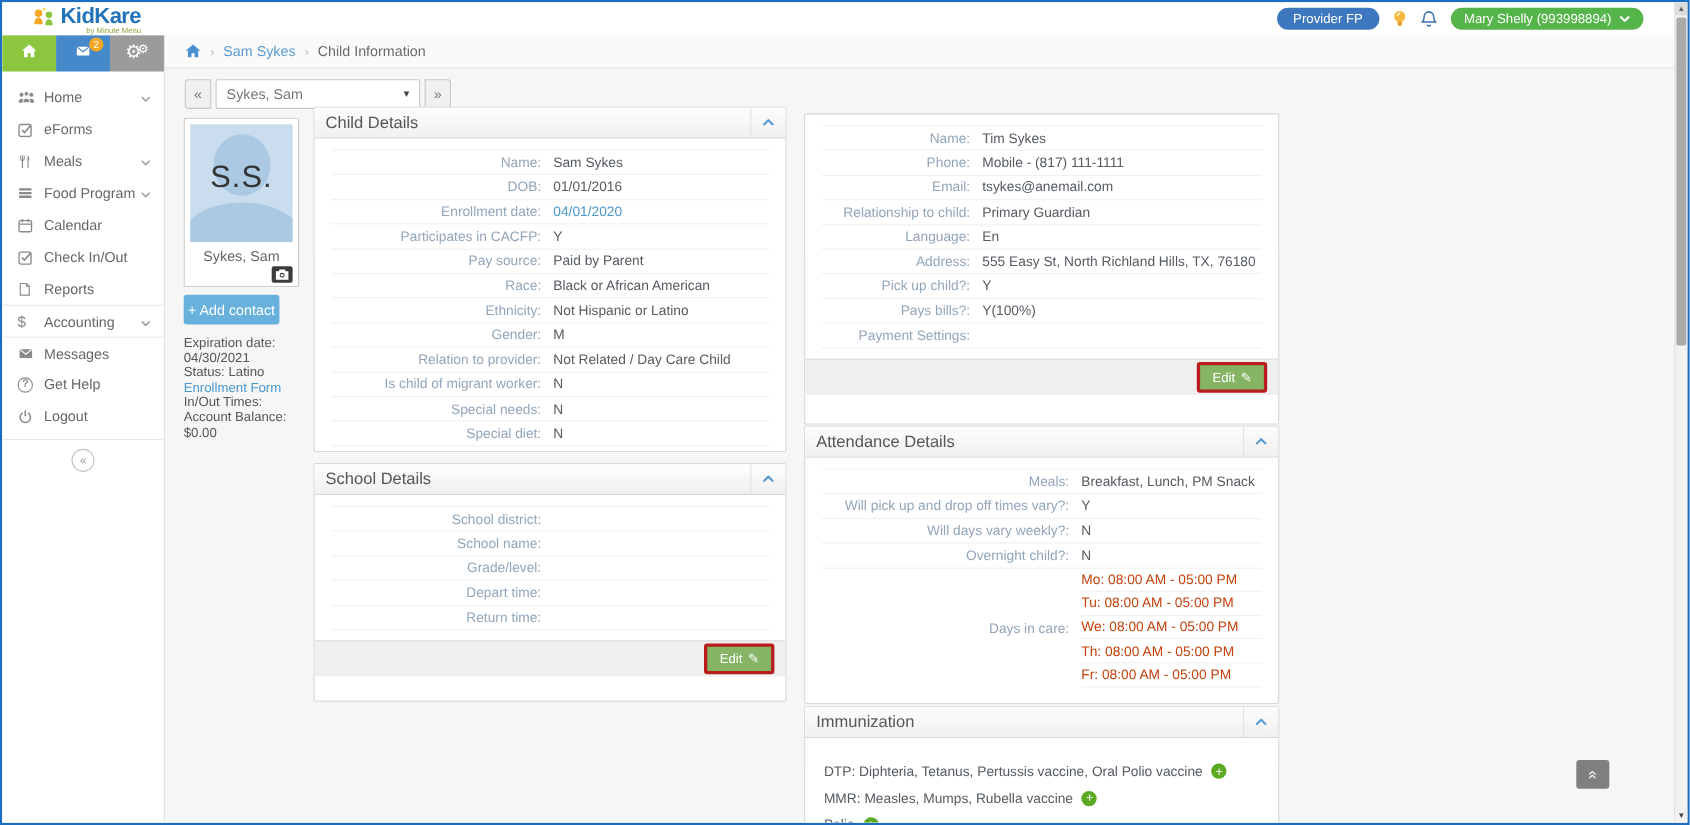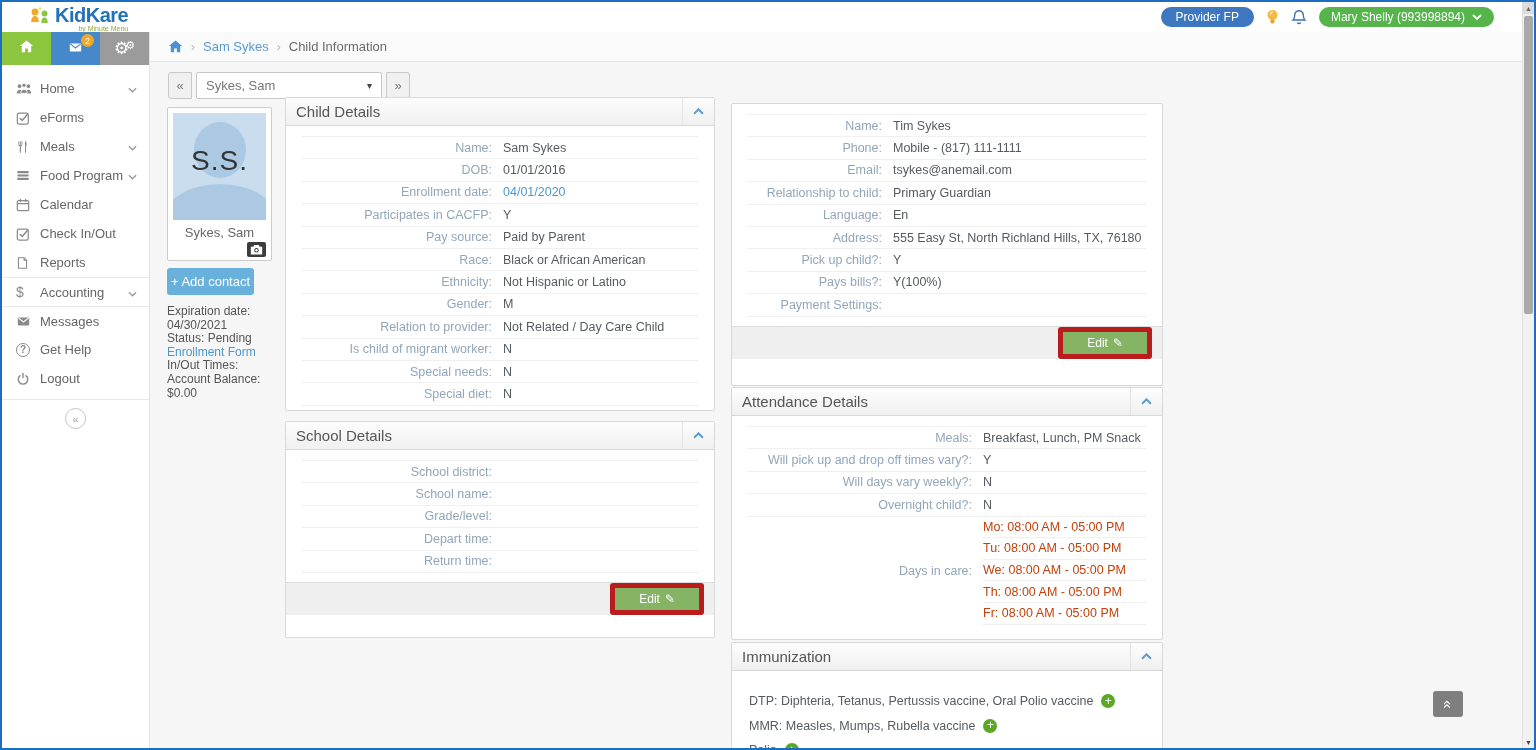--- a/index.html
+++ b/index.html
@@ -67,21 +67,21 @@
   .ptitle { flex:1; padding-left:10px; font-size:15px; color:#555; }
   .pcollapse { width:32px; height:100%; border-left:1px solid #e2e2e2; display:flex; align-items:center; justify-content:center; color:#5b9bd3; cursor:pointer; }
   .pbody { padding:0 15px; }
   .rows { margin-top:10px; border-top:1px solid #f0f0f0; }
   .drow { display:flex; height:22.4px; align-items:center; border-bottom:1px solid #f0f0f0; font-size:12.5px; }
   .dlabel { text-align:right; color:#92a6ba; padding-right:11px; }
   .dvalue { color:#555b61; flex:1; }
   .dvalue.vlink { color:#4a98cc; cursor:pointer; }
   .c1 .dlabel { width:202px; } .c2 .dlabel { width:146px; } .c3 .dlabel { width:236px; }
   .pfoot { background:#efefef; border-top:1px solid #ddd; height:33px; display:flex; align-items:center; justify-content:flex-end; padding-right:10px; margin-top:9px; }
-  .edit-btn { background:#85b465; border:5px solid #b91c1c; color:#fff; font-size:12px; padding:4px 24px; border-radius:3px; cursor:pointer; font-family:inherit; display:flex; align-items:center; gap:5px; }
+  .edit-btn { background:#85b465; border:3px solid #b91c1c; color:#fff; font-size:12px; padding:4px 11px; border-radius:3px; cursor:pointer; font-family:inherit; display:flex; align-items:center; gap:5px; }
   .days-block { display:flex; font-size:12.5px; }
   .days-label { width:236px; text-align:right; color:#92a6ba; padding-right:11px; align-self:center; }
   .days-list { flex:1; }
   .day-row { height:21.6px; display:flex; align-items:center; color:#c2410c; border-bottom:1px solid #f0f0f0; }
   .imm-list { padding:18px 2px 0 2px; }
   .imm-item { height:24.5px; display:flex; align-items:center; font-size:12.5px; color:#555b61; gap:8px; }
   .pluscirc { width:14px; height:14px; background:#5aa823; color:#fff; border-radius:50%; font-size:12px; line-height:13px; display:inline-flex; align-items:center; justify-content:center; cursor:pointer; }
 
   #panel-child { left:135px; top:65px; width:430px; height:314px; }
   #panel-school { left:135px; top:389px; width:430px; height:217px; }
@@ -314,21 +314,21 @@
                 <circle cx="8" cy="7.4" r="2.7" fill="#3c3c3c"></circle>
                 <circle cx="8" cy="7.4" r="1.5" fill="#fff"></circle>
               </svg>
           </span>
         </div>
       </div>
       <button class="add-contact">+ Add contact</button>
       <div class="pinfo">
           <div>Expiration date:</div>
           <div>04/30/2021</div>
-          <div>Status: Pending</div>
+          <div>Status: Latino</div>
           <div class="plink">Enrollment Form</div>
           <div>In/Out Times:</div>
           <div>Account Balance: $0.00</div>
         </div>
     </div>
 
     <div class="panel c1" id="panel-child">
       <div class="phead">
         <span class="ptitle">Child Details</span>
         <span class="pcollapse">

